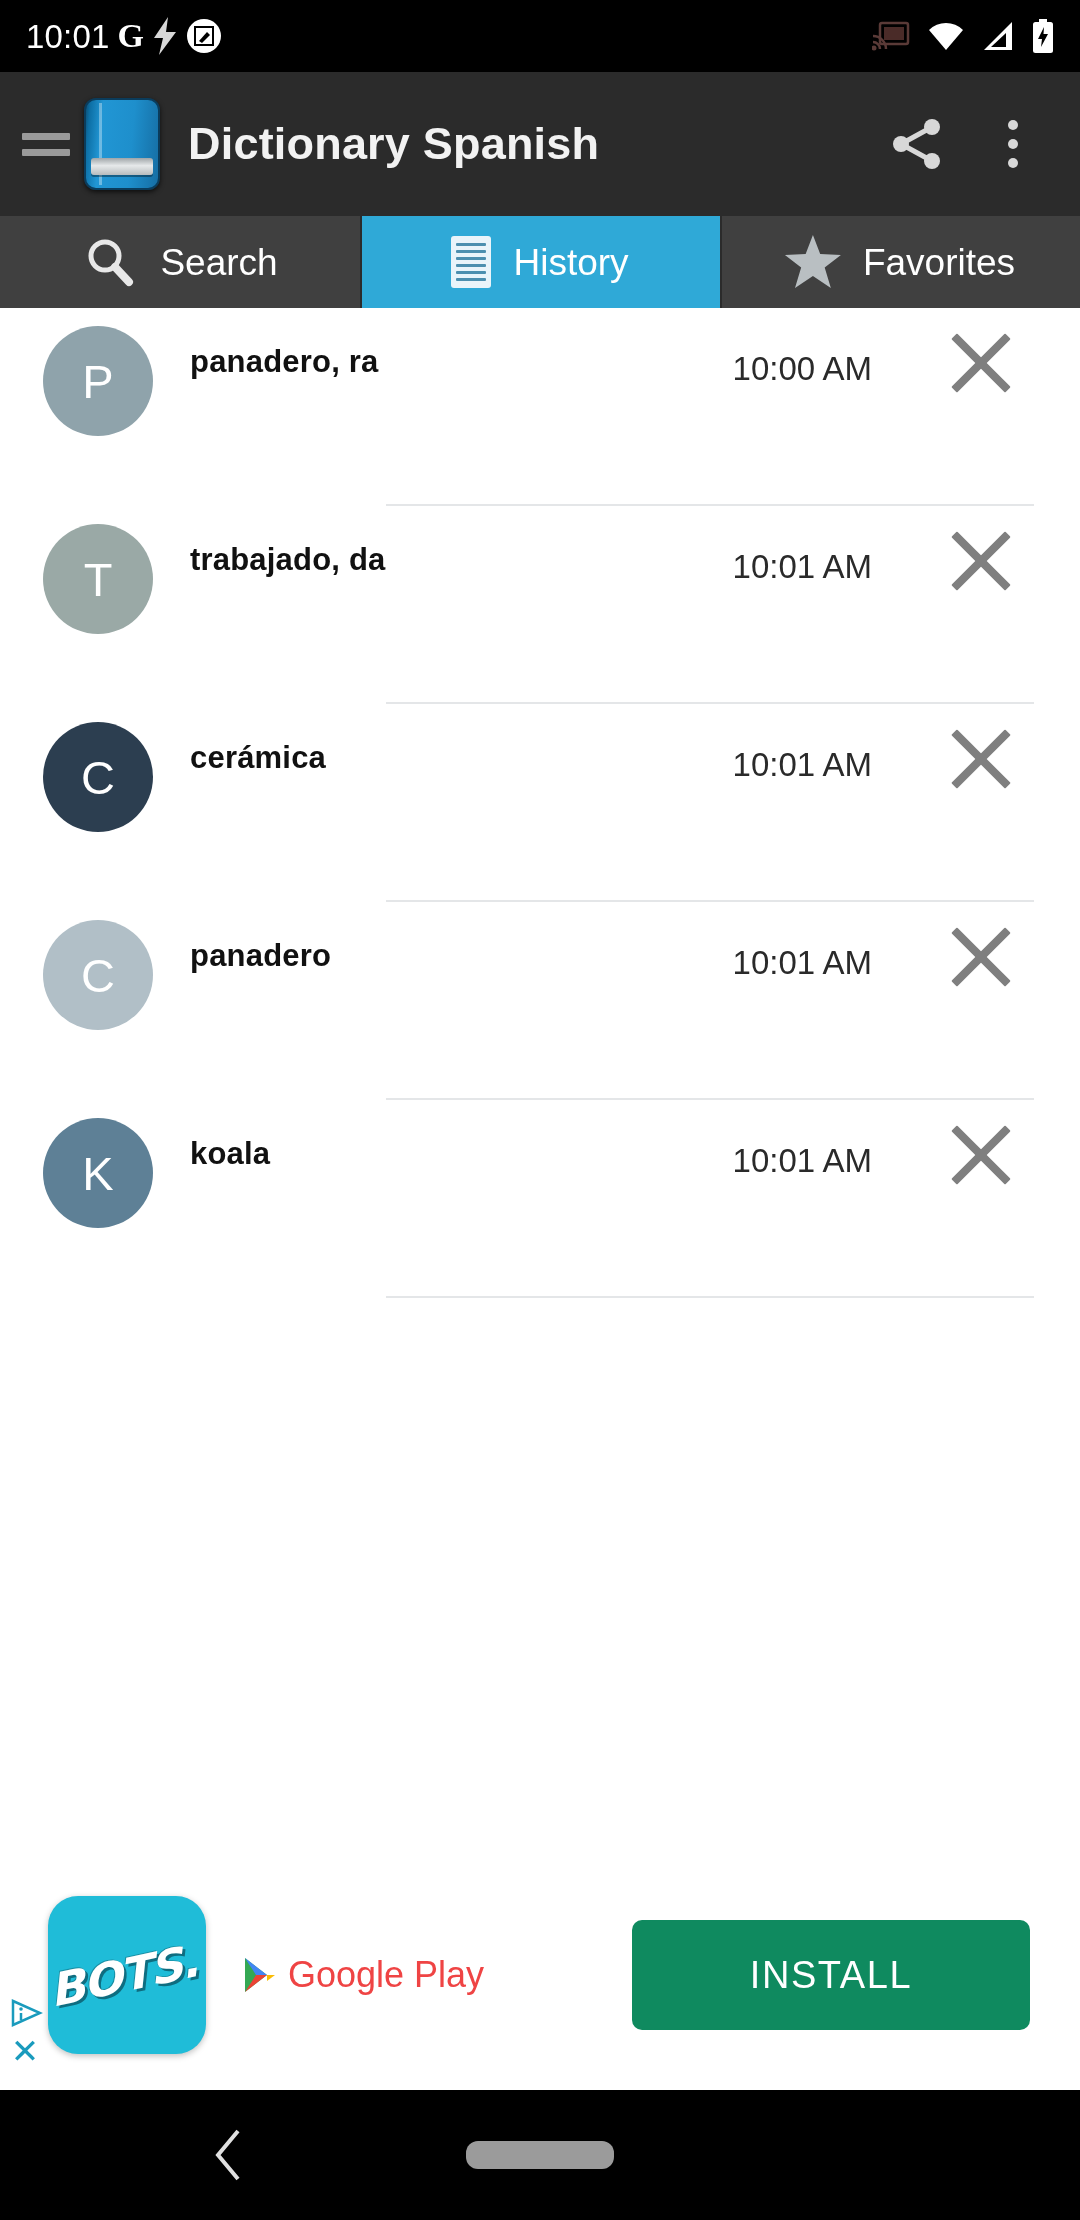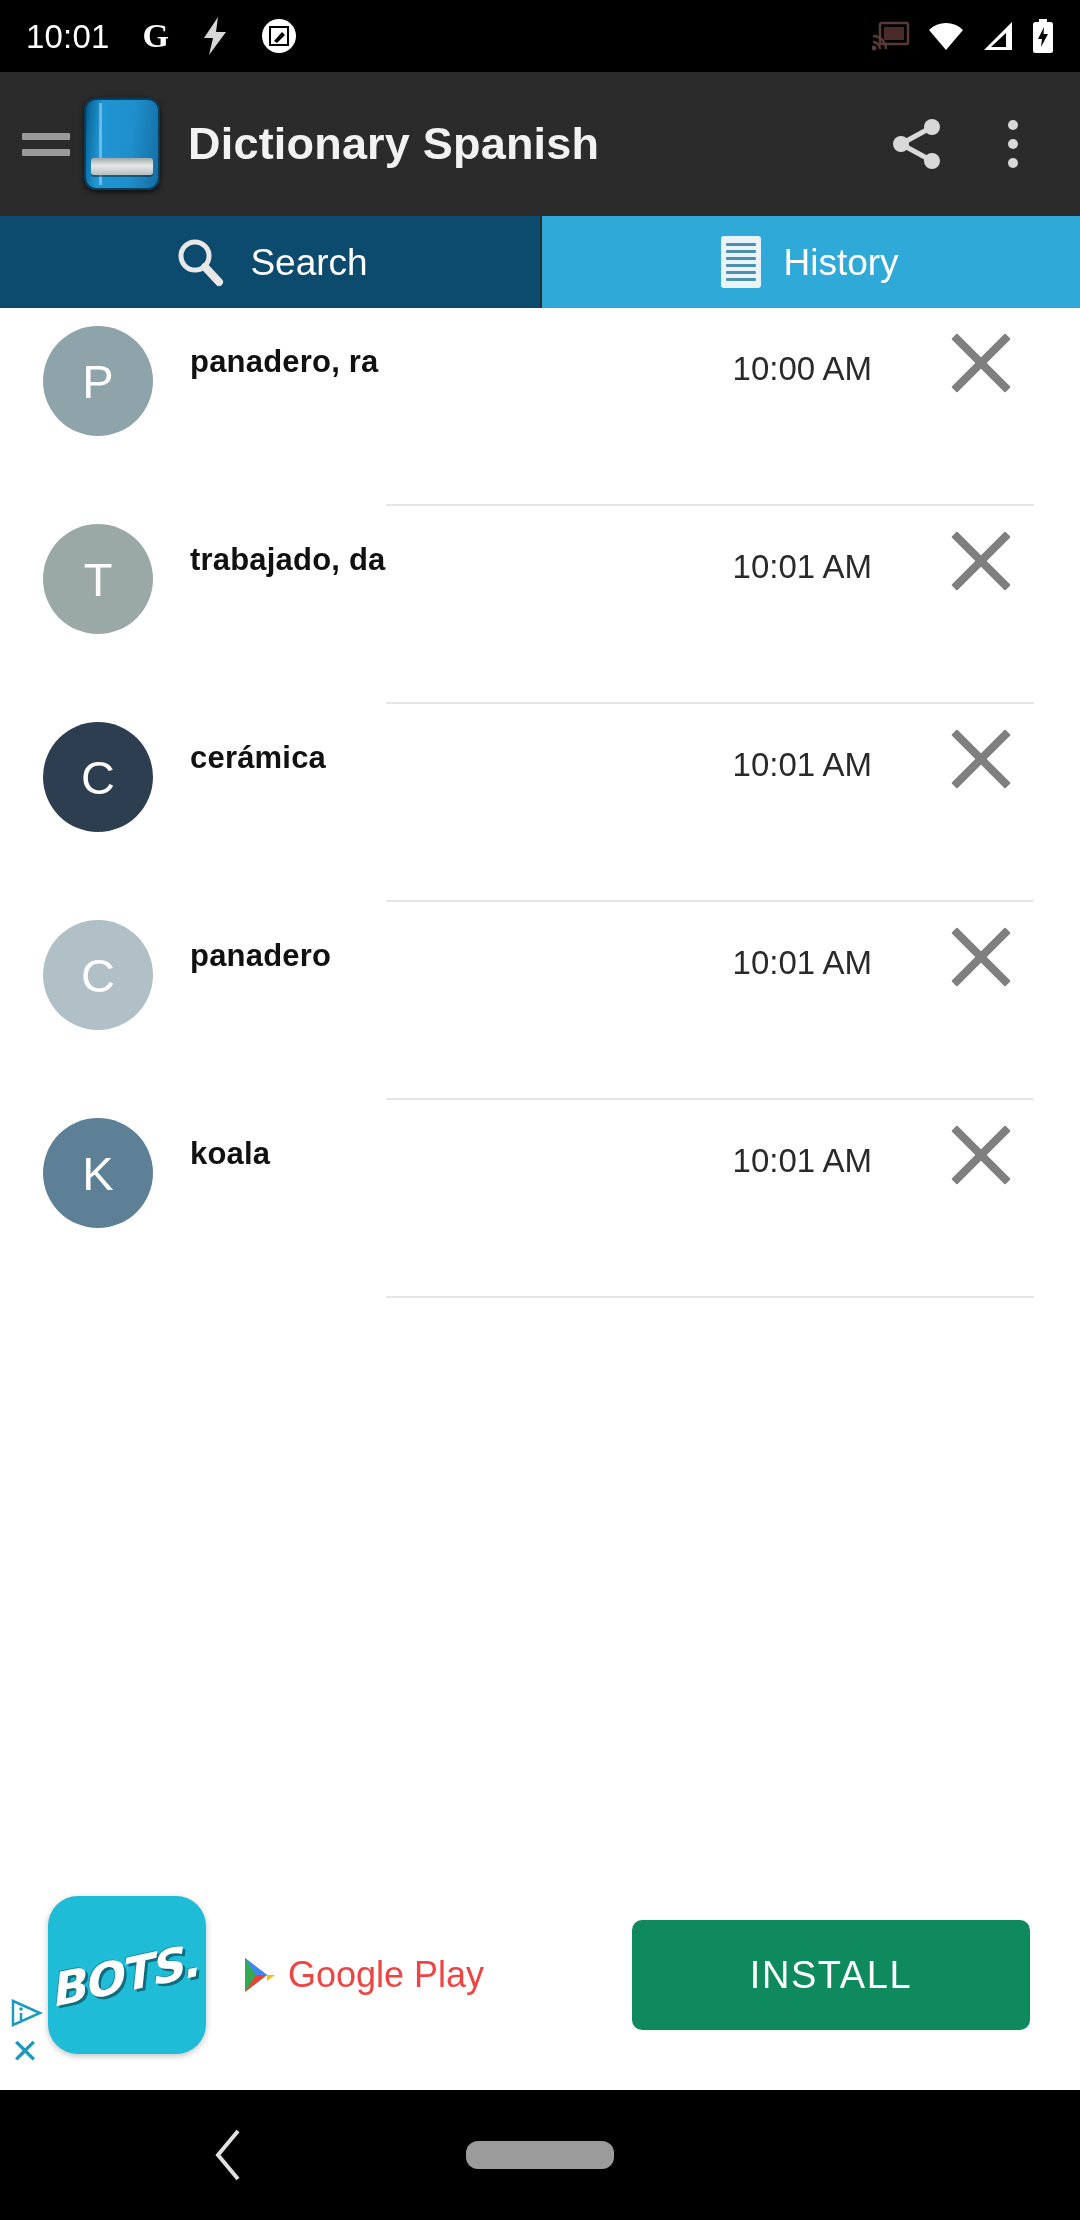--- a/index.html
+++ b/index.html
@@ -10,21 +10,21 @@
     overflow:hidden;
   }
   .phone { position:relative; width:1080px; height:2220px; background:#ffffff; }
 
   
   .status-bar{
     position:absolute; top:0; left:0; width:1080px; height:72px;
     background:#000; display:flex; align-items:center;
     padding:0 26px; color:#fff;
   }
-  .sb-left{ display:flex; align-items:center; gap:33px; }
+  .sb-left{ display:flex; align-items:center; gap:8px; }
   .sb-time{ font-size:33px; font-weight:400; letter-spacing:0.2px; line-height:1; color:#fff; }
   .sb-right{ margin-left:auto; display:flex; align-items:center; gap:18px; }
   .g-icon{ font-size:34px; font-weight:700; line-height:1; font-family:"Liberation Serif",serif; }
 
   
   .app-bar{
     position:absolute; top:72px; left:0; width:1080px; height:144px;
     background:#2b2b2b; display:flex; align-items:center; padding:0 22px;
   }
   .hamburger{ width:48px; display:flex; flex-direction:column; gap:9px; margin-right:14px; }
@@ -47,21 +47,21 @@
   }
   .app-title{ color:#f2f2f2; font-size:45px; font-weight:700; letter-spacing:.2px; }
   .bar-actions{ margin-left:auto; display:flex; align-items:center; gap:26px; padding-right:10px;}
   .icon-btn{ width:70px; height:70px; display:flex; align-items:center; justify-content:center; }
   .kebab{ display:flex; flex-direction:column; gap:9px; align-items:center; }
   .kebab i{ width:10px; height:10px; border-radius:50%; background:#d8d8d8; display:block; }
 
   
   .tabs{
     position:absolute; top:216px; left:0; width:1080px; height:92px;
-    background:#0c4a6e; display:flex;
+    background:#404040; display:flex;
   }
   .tab{
     flex:1; display:flex; align-items:center; justify-content:center; gap:22px;
     color:#ffffff; font-size:37px; cursor:pointer; position:relative;
   }
   .tab.active{ background:#2fa9d7; }
   .tab-sep{ position:absolute; left:0; top:0; bottom:0; width:2px; background:#2b2b2b; }
   .tab-label{ line-height:1; }
 
   .hist-ico{
@@ -231,20 +231,25 @@
       <div class="hist-ico">
         <i></i>
           <i></i>
         <i></i>
           <i></i>
         <i></i>
           <i></i>
       </div>
       <span class="tab-label">History</span>
     </div>
+    <div class="tab">
+      <div class="tab-sep"></div>
+      <div class="star-ico"></div>
+      <span class="tab-label">Favorites</span>
+    </div>
   </div>
 
   <div class="list" id="history-list">
       <div class="row">
         <div class="avatar" style="background:#8fa3ab">P</div>
         <div class="row-body">
           <div class="word">panadero, ra</div>
           <div class="time">10:00 AM</div>
           <div class="del"></div>
           <div class="divider"></div>

